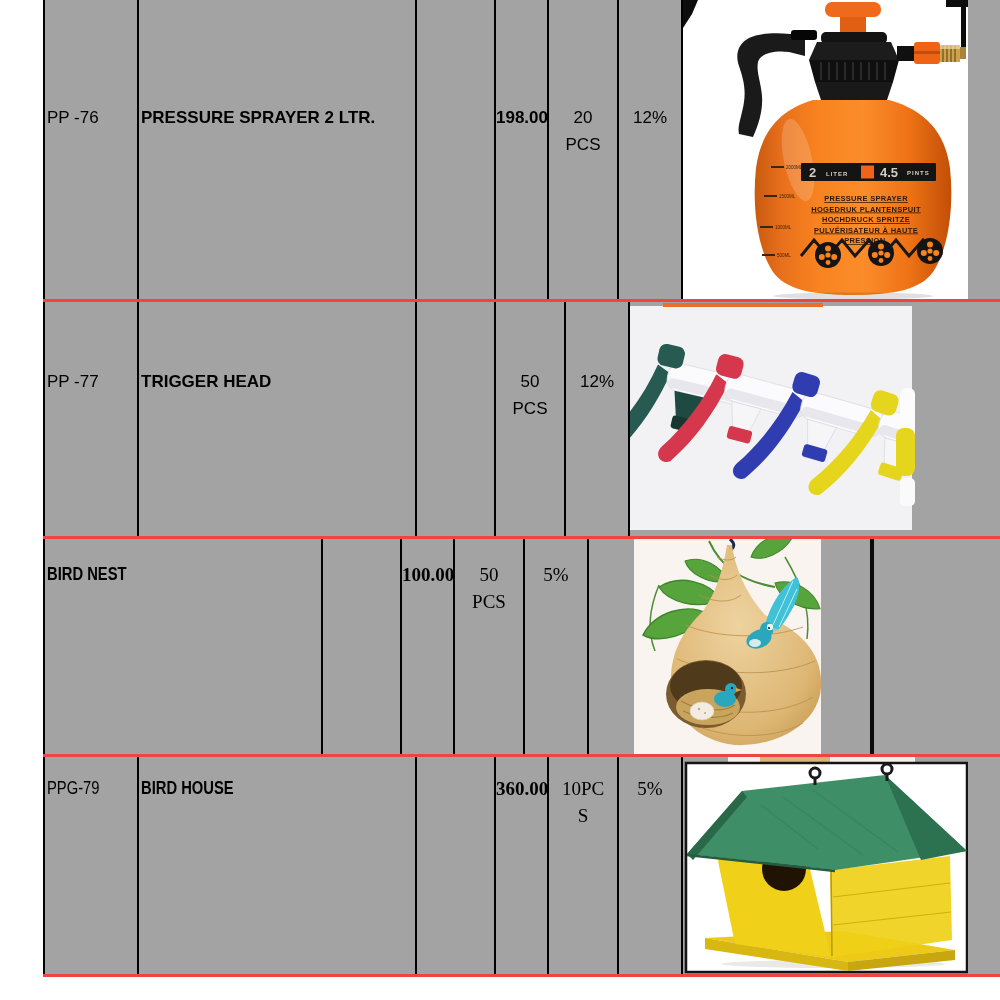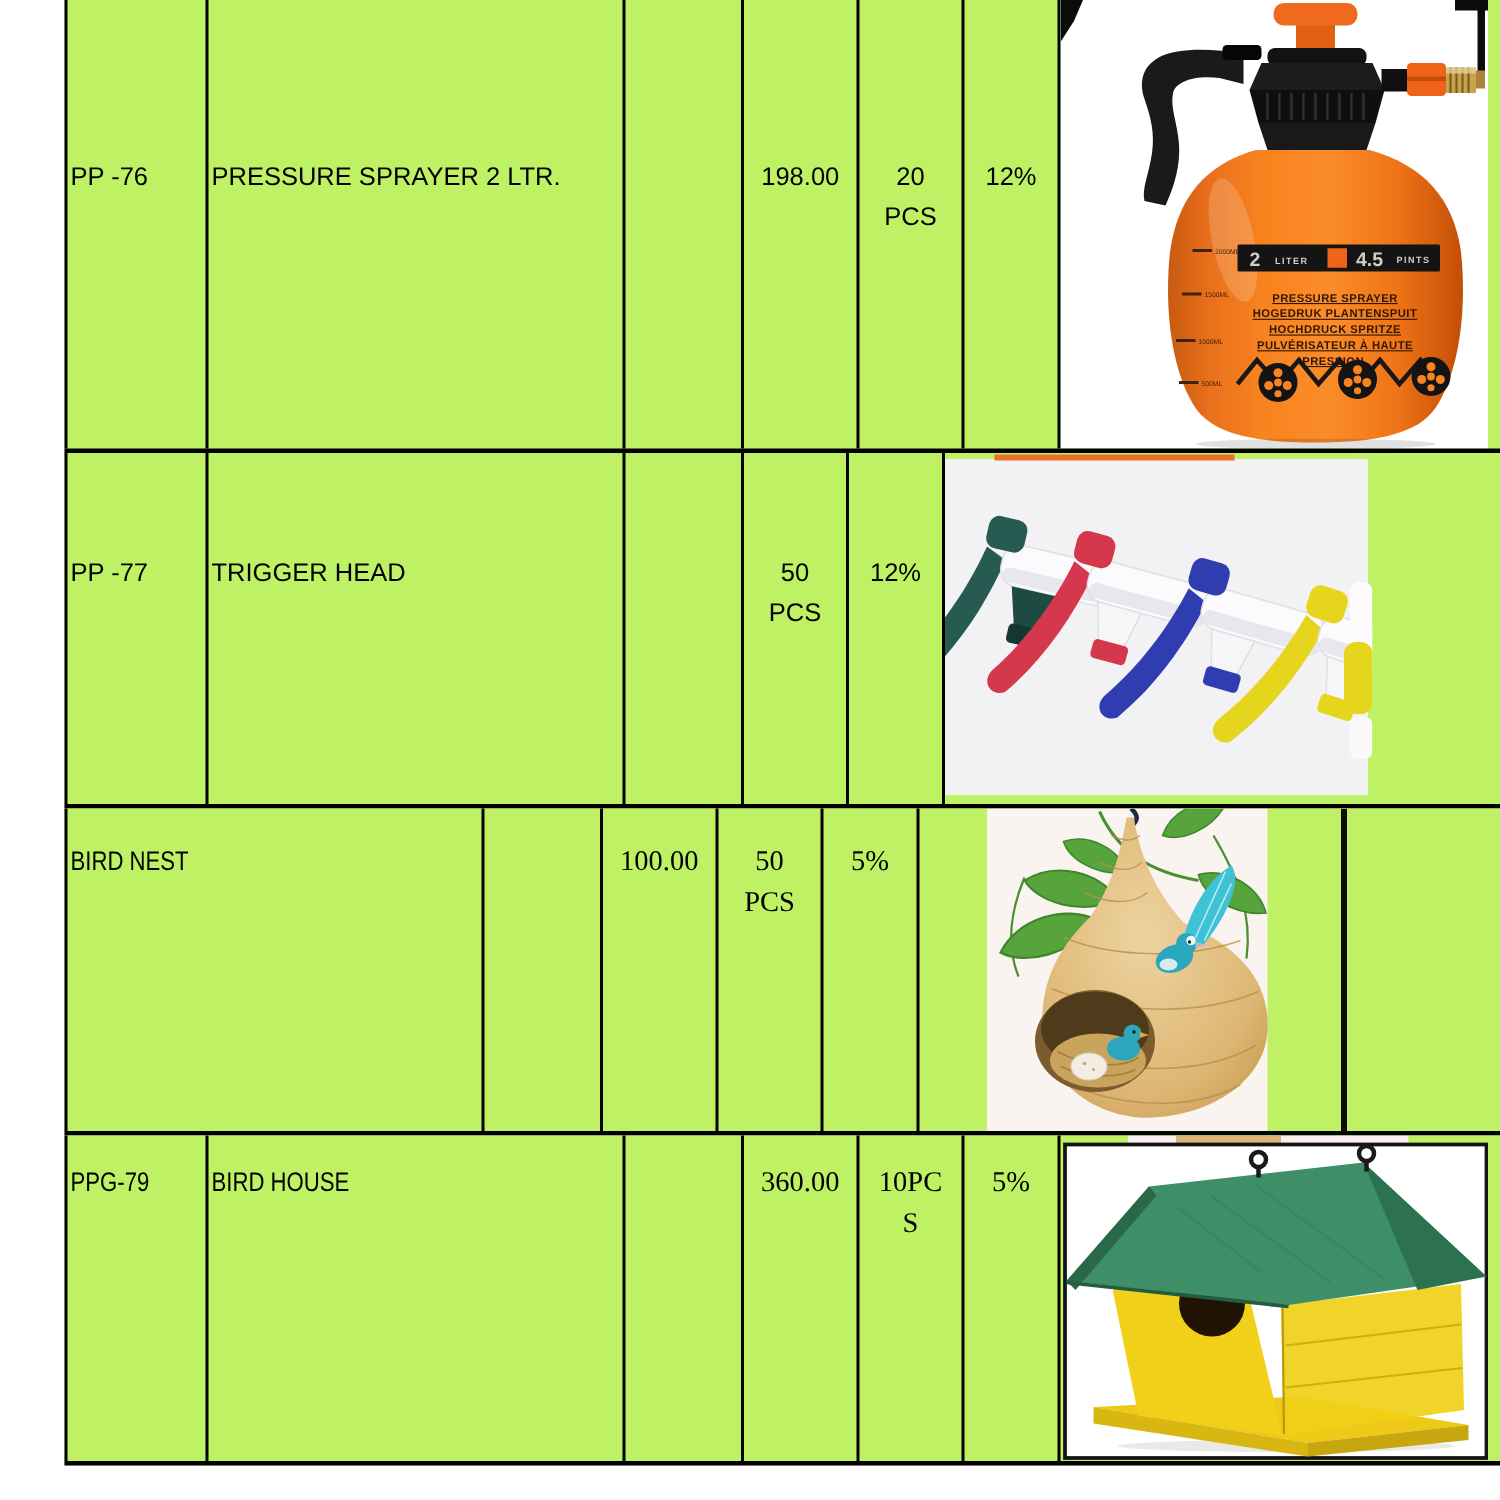--- a/index.html
+++ b/index.html
@@ -1,26 +1,26 @@
 <!DOCTYPE html>
 <html><head>
 <meta charset="utf-8">
 <style>
   html,body{margin:0;padding:0;background:#ffffff;}
   body{width:1000px;height:1000px;font-family:"Liberation Sans",sans-serif;color:#000;}
   .sheet{position:relative;width:1000px;height:1000px;background:#fff;overflow:hidden;}
   .tbl{position:absolute;left:43px;top:0;width:957px;}
-  .row{display:flex;border-bottom:3px solid #000000;box-sizing:border-box;background:#bef264;}
+  .row{display:flex;border-bottom:3px solid #ef4444;box-sizing:border-box;background:#a3a3a3;}
   .r1{height:302px}.r2{height:237px}.r3{height:218px}.r4{height:220px}
   .cell{box-sizing:border-box;border-left:2px solid #000;overflow:hidden;text-align:center;
         font-size:17px;line-height:27px;}
   .c-code{width:94px;text-align:left;padding-left:2px;}
-  .c-desc{width:278px;text-align:left;padding-left:2px;}
+  .c-desc{width:278px;text-align:left;padding-left:2px;font-weight:bold;}
   .c-blank{width:79px;}
-  .c-price{width:77px;}
+  .c-price{width:53px;font-weight:bold;}
   .c-qty{width:70px;}
   .c-pct{width:64px;}
   .c-img{width:287px;padding:0 !important;position:relative;}
   .r1 .cell{padding-top:104px}
   .r2 .cell{padding-top:66px}
   .r3 .cell{padding-top:22px}
   .r4 .cell{padding-top:18px}
   .r3 .c-price,.r3 .c-qty,.r3 .c-pct,
   .r4 .c-price,.r4 .c-qty,.r4 .c-pct{font-family:"Liberation Serif",serif;font-size:19px;}
   .narrow{display:inline-block;transform:scaleX(.82);transform-origin:0 50%;

